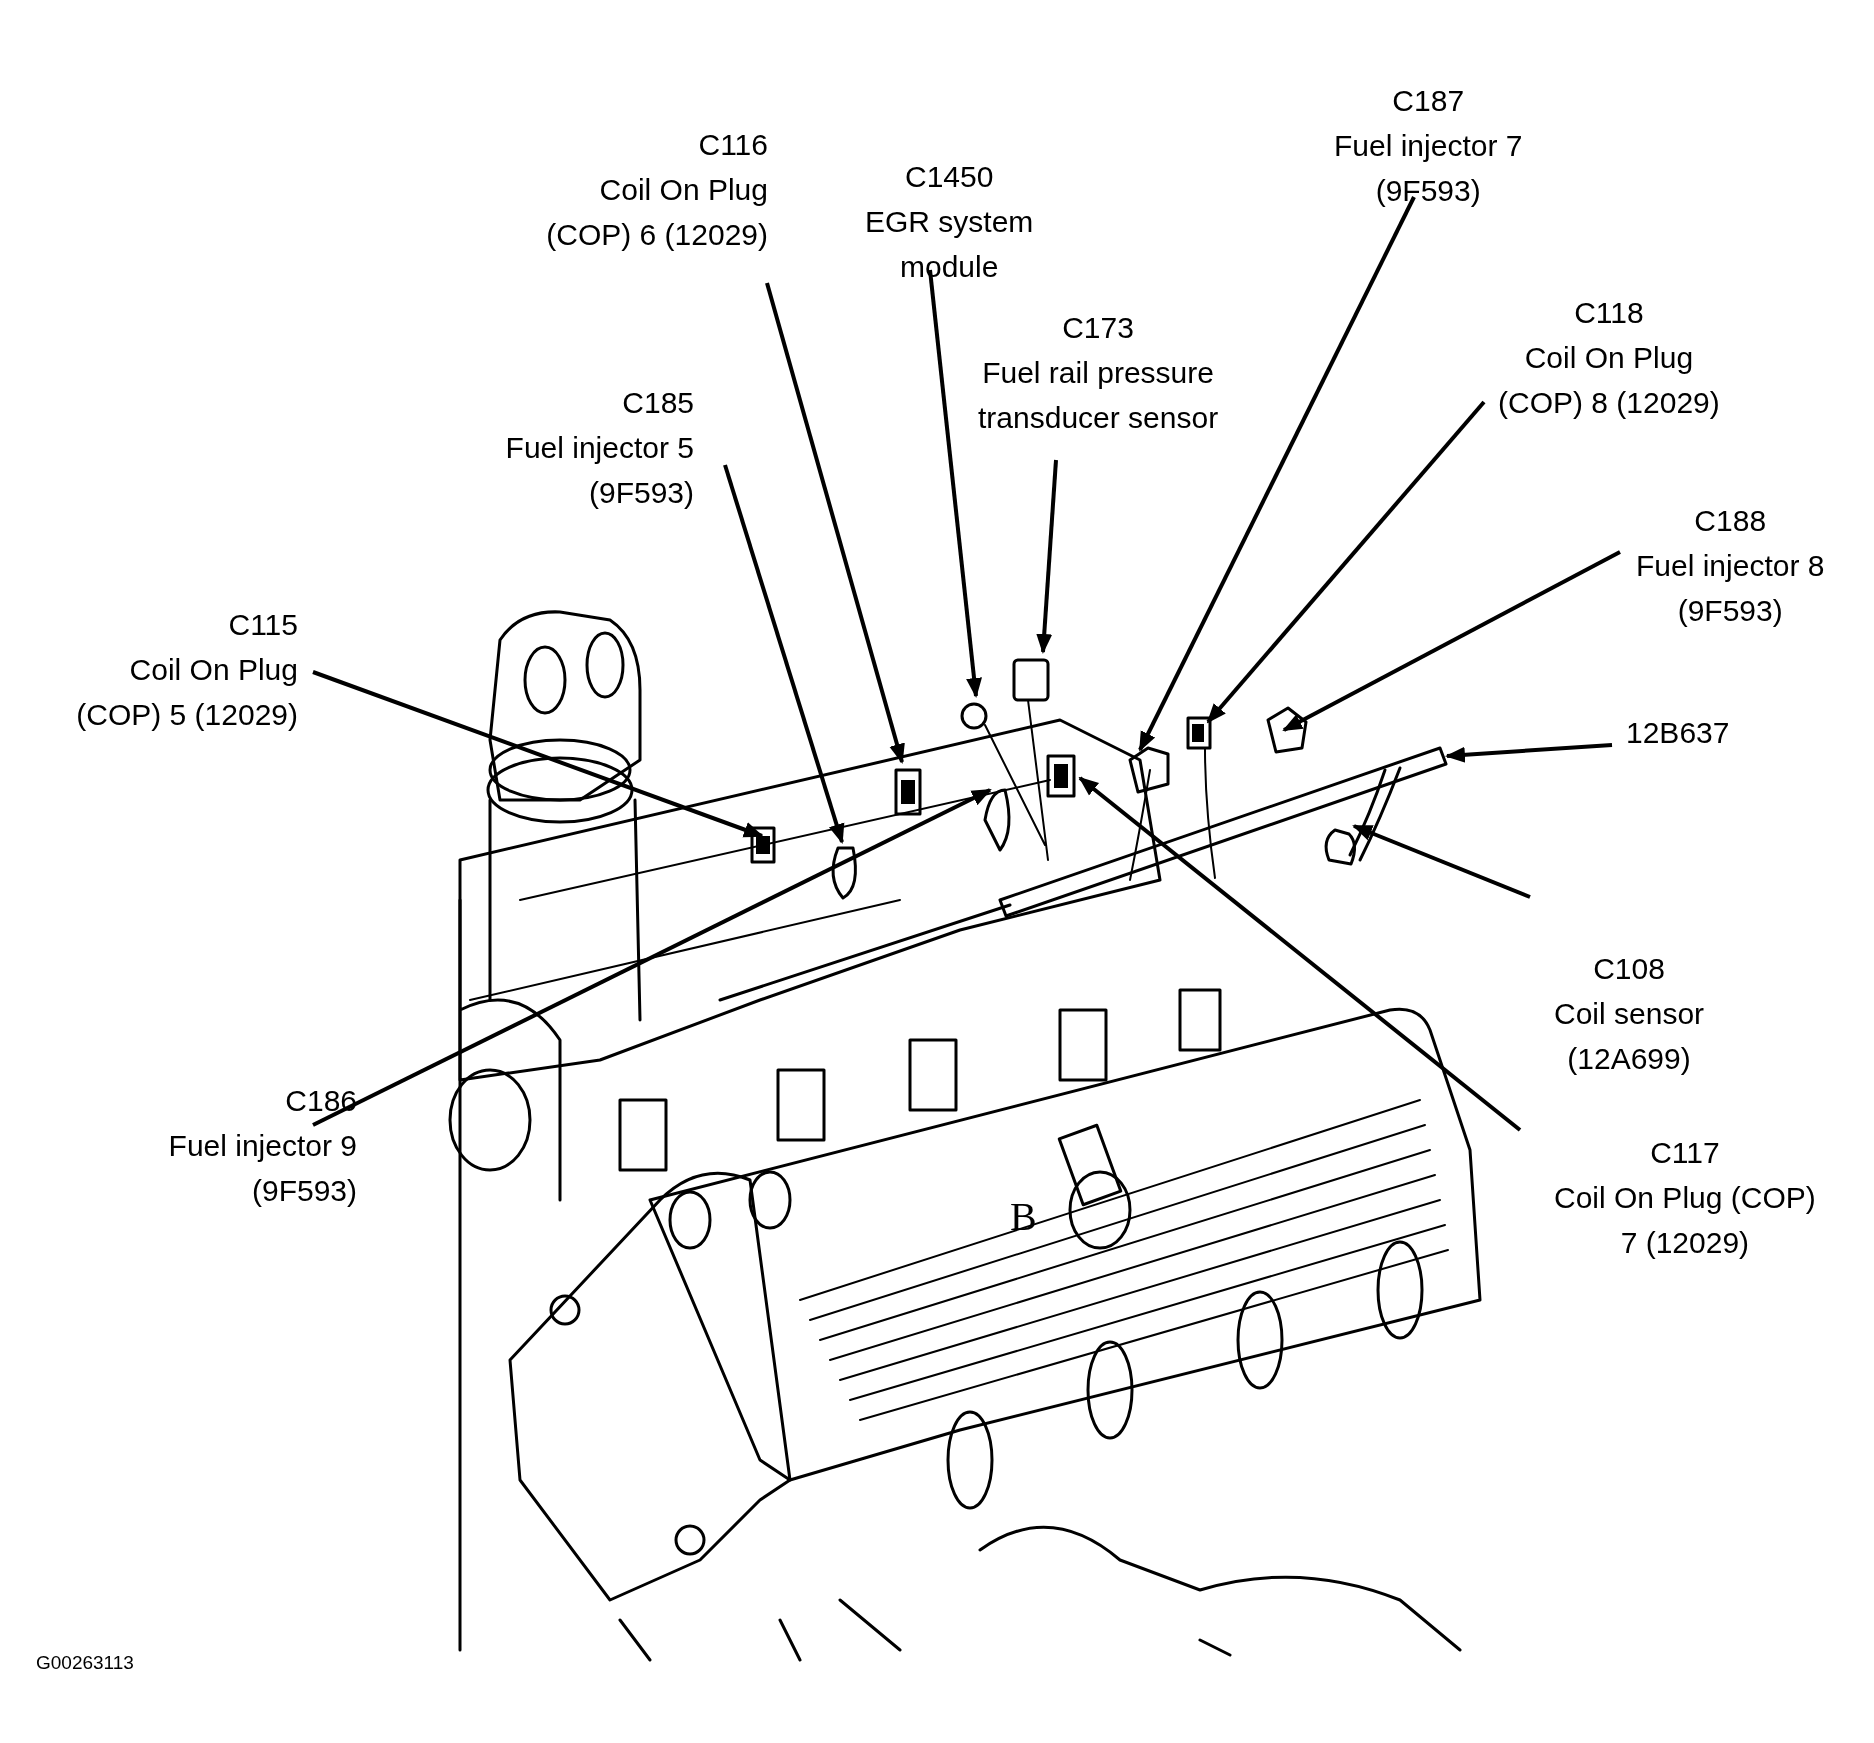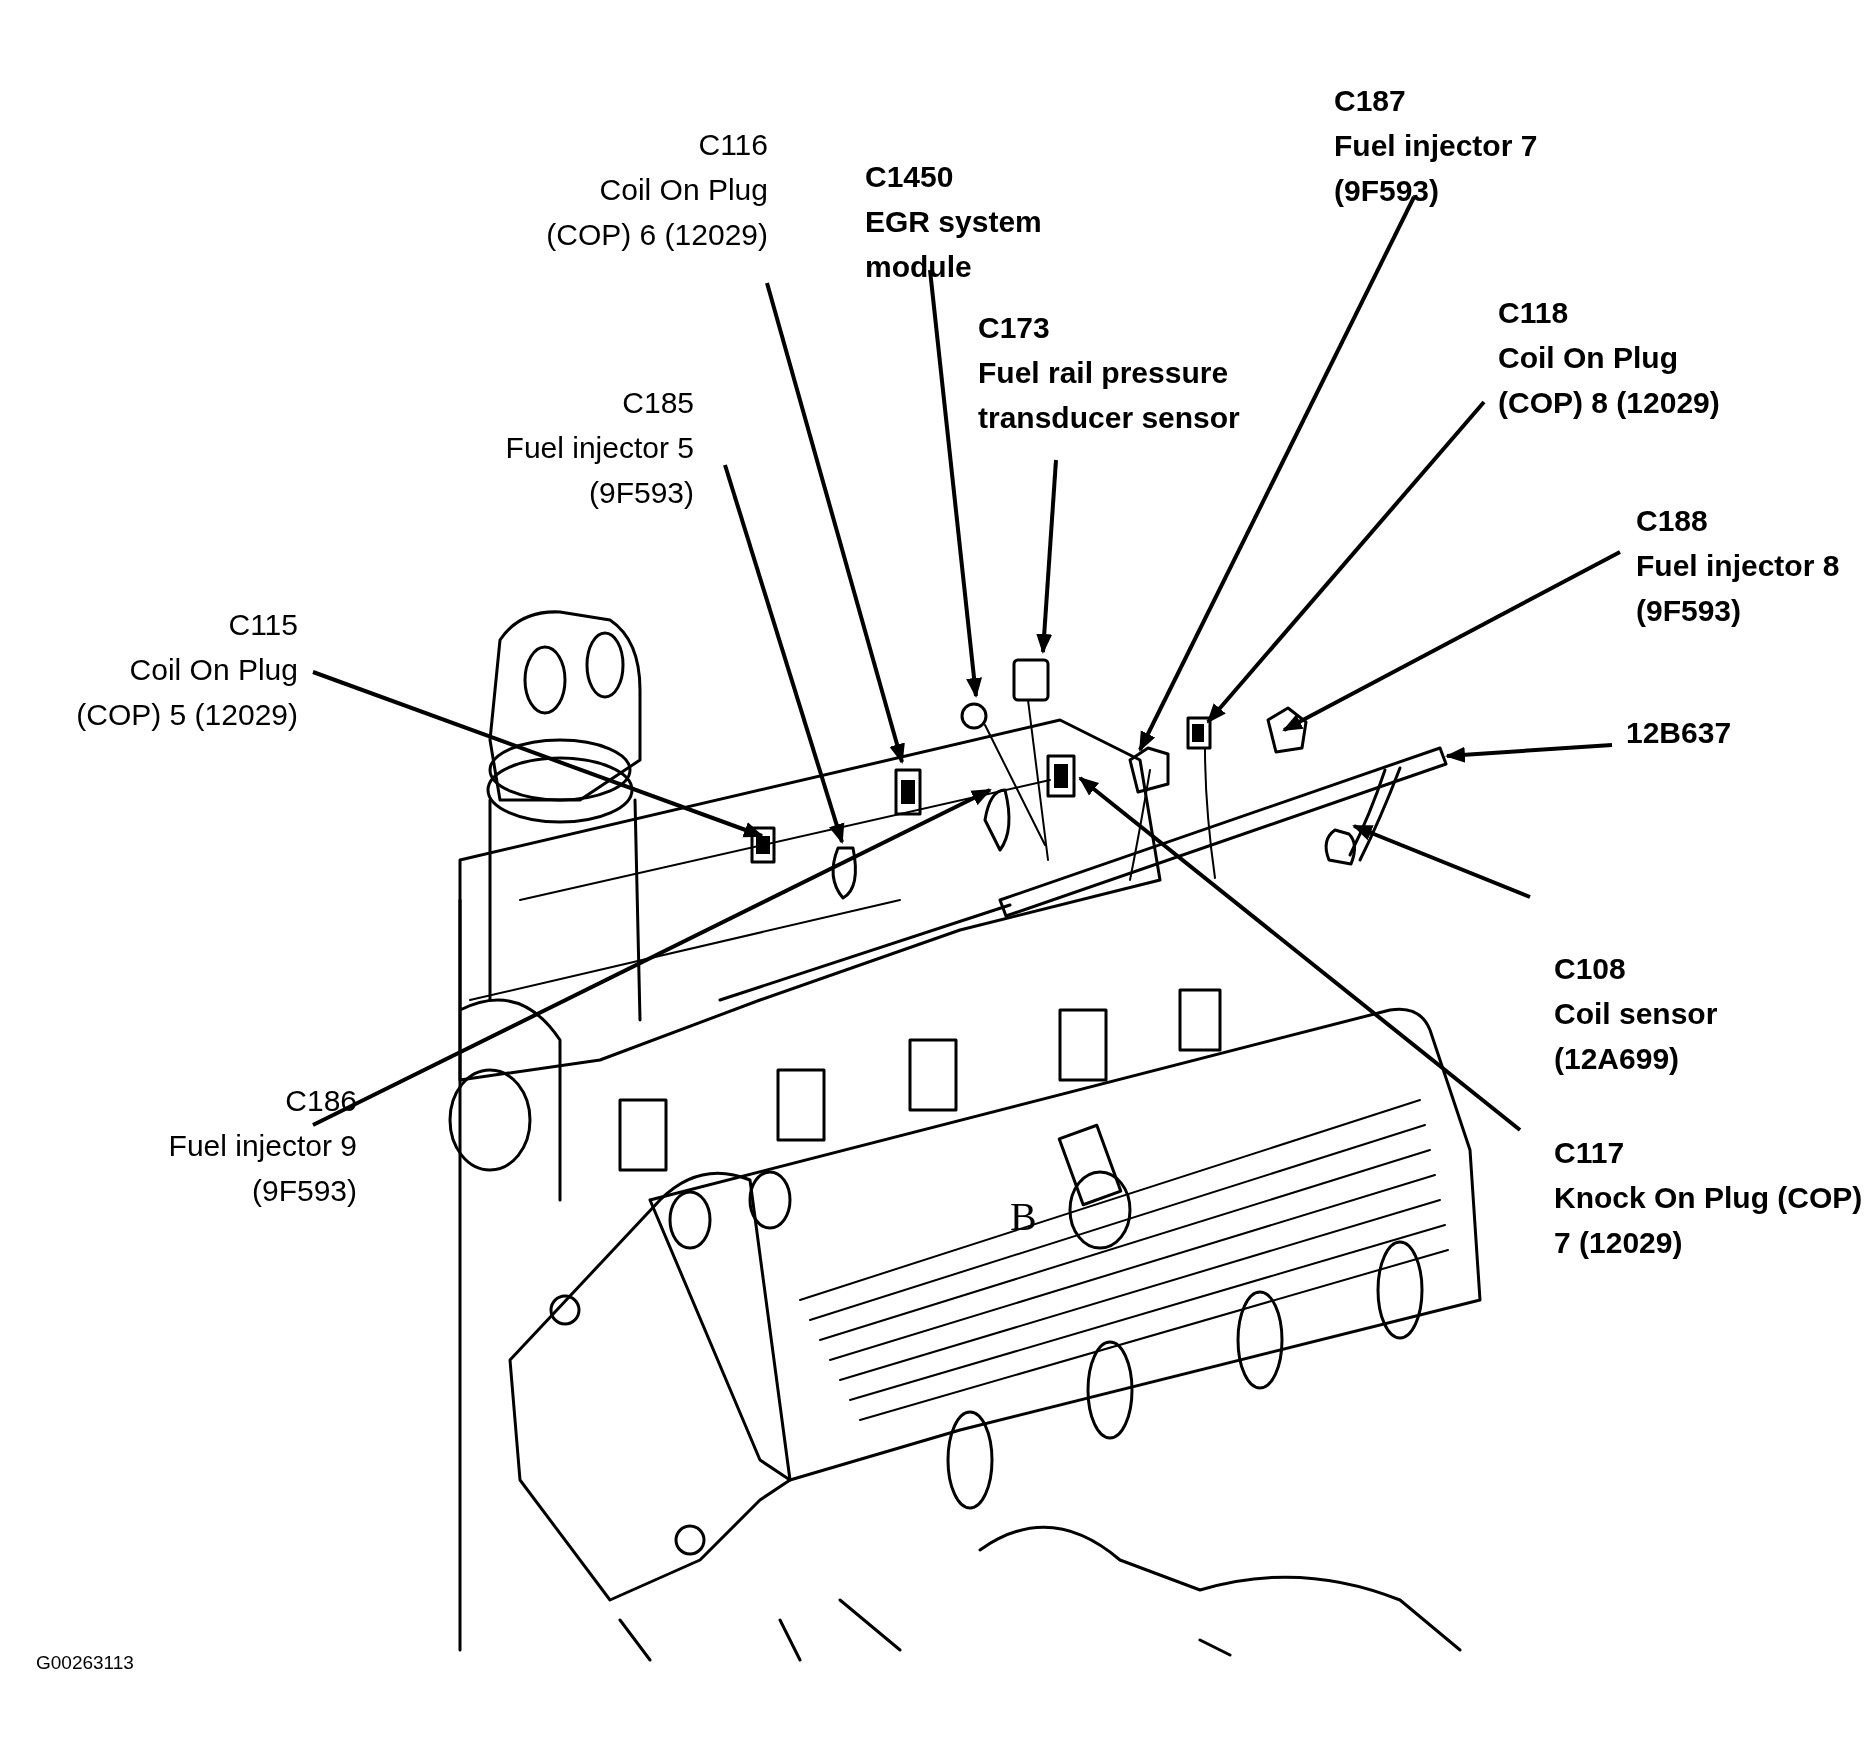--- a/index.html
+++ b/index.html
@@ -2,21 +2,21 @@
 <html><head>
 <meta charset="utf-8">
 <style>
   html, body { margin:0; padding:0; background:#ffffff; }
   body { width:1874px; height:1743px; position:relative; overflow:hidden;
          font-family:"Liberation Sans", sans-serif; color:#000; }
   #art { position:absolute; left:0; top:0; width:1874px; height:1743px; }
   .lbl { position:absolute; font-size:30px; line-height:45px; white-space:nowrap; }
   .lbl div { display:block; }
   .r { text-align:right; }
-  .l { text-align:left;font-weight:bold; }
+  .l { text-align:center; }
   #fig-id { position:absolute; left:36px; top:1652px; font-size:19px; }
   .eng { fill:none; stroke:#000; stroke-width:3; stroke-linecap:round; stroke-linejoin:round; }
   .eng-thin { fill:none; stroke:#000; stroke-width:2; stroke-linecap:round; }
   .fillb { fill:#000; }
   .leader { stroke:#000; stroke-width:4; fill:none; }
 </style>
 </head>
 <body>
 
 <svg id="art" viewBox="0 0 1874 1743" xmlns="http://www.w3.org/2000/svg">
@@ -181,17 +181,17 @@
 </div>
 
 <div class="lbl r" style="right:1517px; top:1078px;text-align:right;">
   <div>C186</div>
   <div>Fuel injector 9</div>
   <div>(9F593)</div>
 </div>
 
 <div class="lbl l" style="left:1554px; top:1130px;">
   <div>C117</div>
-  <div>Knock On Plug (COP)</div>
+  <div>Coil On Plug (COP)</div>
   <div>7 (12029)</div>
 </div>
 
 <div id="fig-id">G00263113</div>
 
 </body></html>

